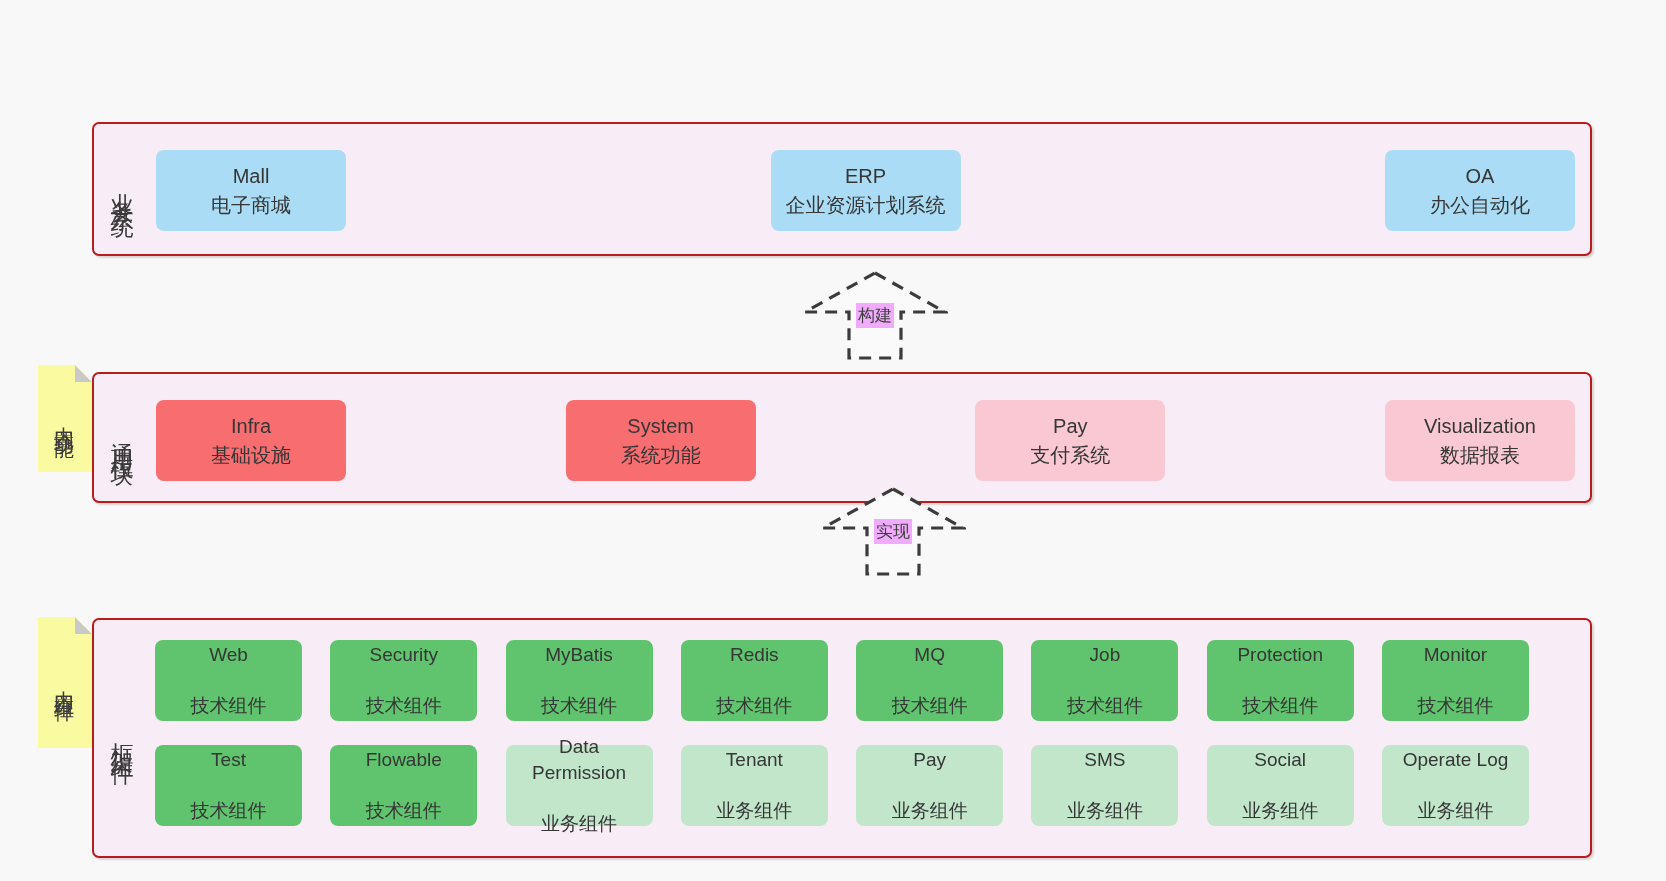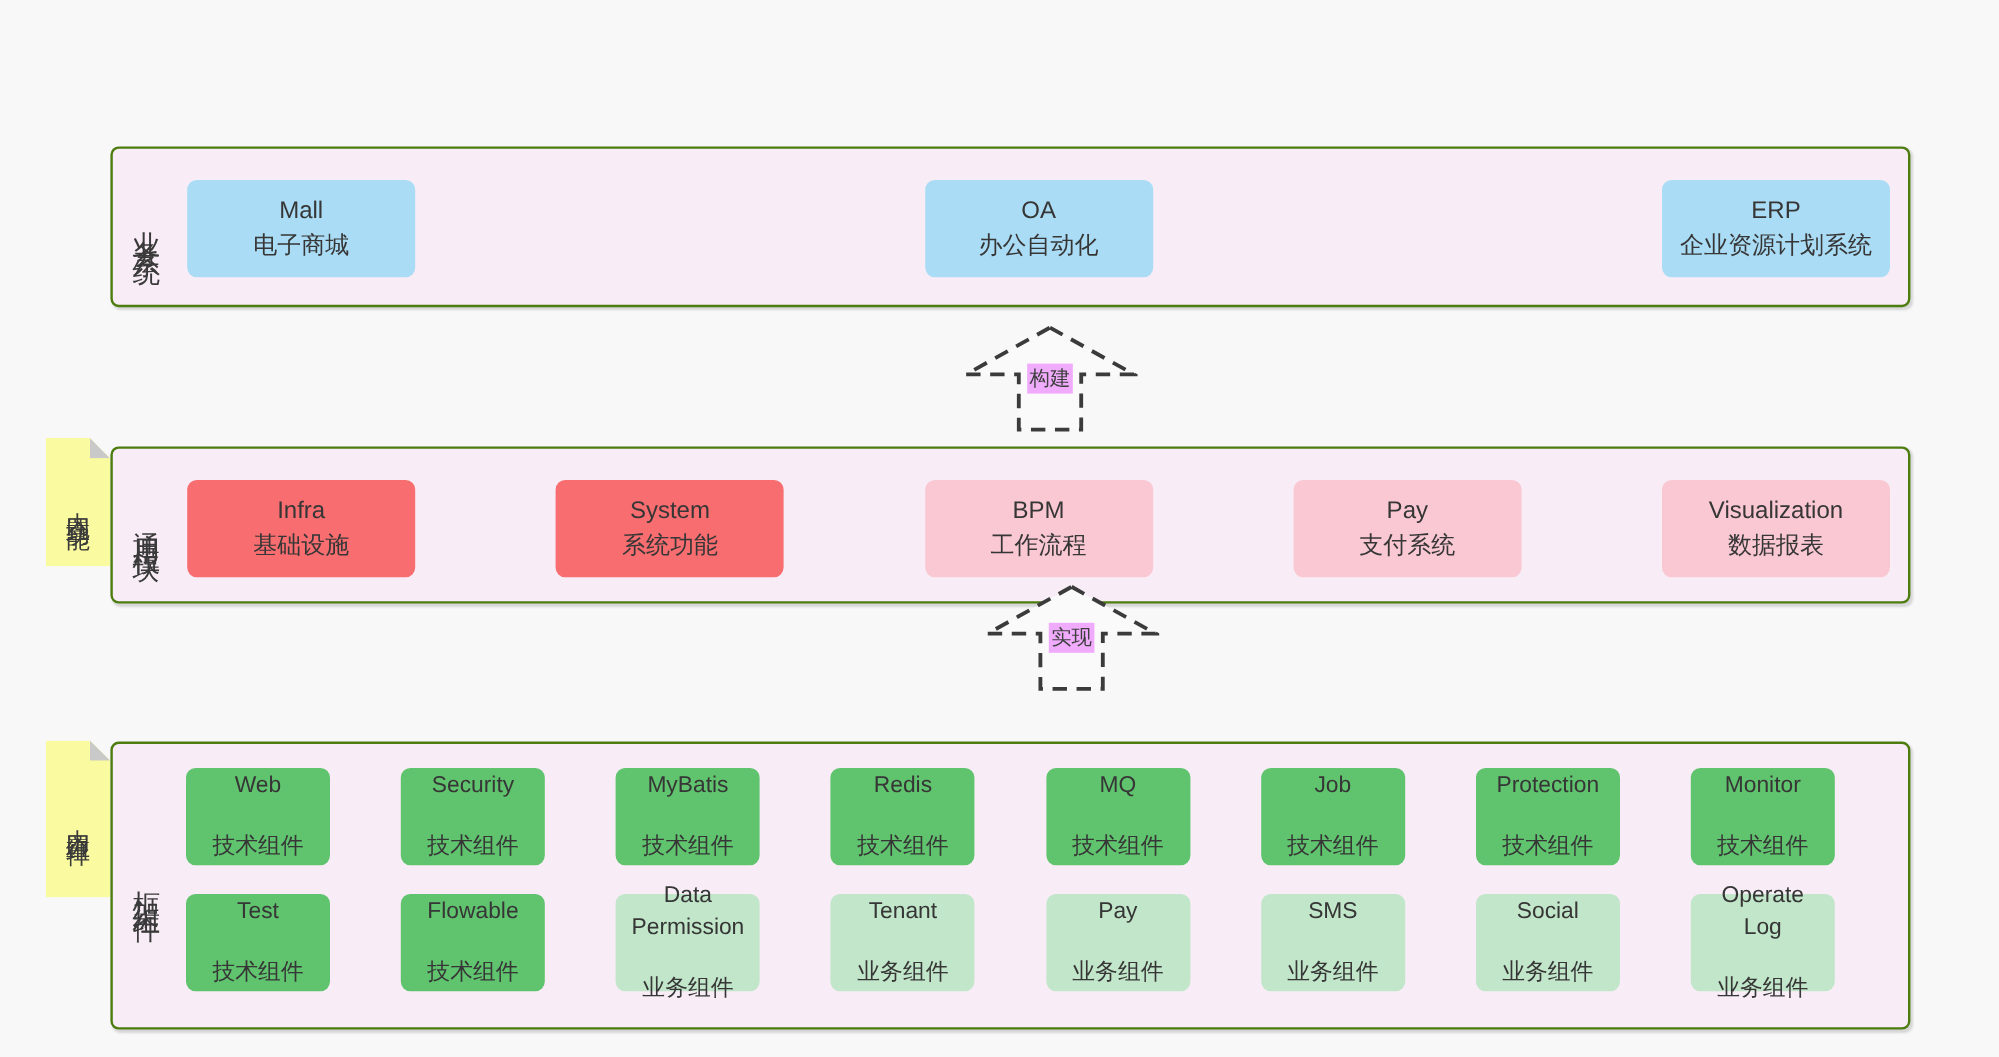--- a/index.html
+++ b/index.html
@@ -7,21 +7,21 @@
     width:1666px; height:881px; position:relative; overflow:hidden;
     background:#f8f8f8;
     font-family:"Liberation Sans","DejaVu Sans",sans-serif;
     color:#3a3a3a;
   }
 
   
   .container {
     position:absolute; left:92px; width:1500px;
     background:#f8edf6;
-    border:2px solid #4d7c0f; border-radius:7px;
+    border:2px solid #b91c1c; border-radius:7px;
     box-shadow:2px 2px 2px rgba(0,0,0,0.14);
     box-sizing:border-box;
   }
   .c1 { top:122px; height:134px; }
   .c2 { top:372px; height:131px; }
   .c3 { top:618px; height:240px; }
 
   .vlabel {
     position:absolute; left:6px; top:0; bottom:0; width:46px;
     display:flex; align-items:center; justify-content:center;
@@ -37,21 +37,21 @@
   .strip.wide  { left:62px; right:15px; top:26px; height:81px; }
   .strip.row1  { left:61px; right:61px; top:20px;  height:81px; }
   .strip.row2  { left:61px; right:61px; top:125px; height:81px; }
 
   .box {
     height:81px; border-radius:8px; box-sizing:border-box;
     display:flex; flex-direction:column; align-items:center; justify-content:center;
     text-align:center; padding:0 10px; line-height:1.42; font-size:20px; color:#363636;
   }
   .strip.wide .box { width:190px; }
-  .strip.row1 .box, .strip.row2 .box { width:120px; font-size:19px; line-height:1.38;gap:24px; }
+  .strip.row1 .box, .strip.row2 .box { width:147px; font-size:19px; line-height:1.38;gap:24px; }
 
   .blue   { background:#aadcf5; }
   .red    { background:#f76d70; }
   .pink   { background:#fac8d3; }
   .green  { background:#60c36e; }
   .lgreen { background:#c1e6c9; }
 
   
   .note {
     position:absolute; left:38px; width:54px; background:#fafaa0;
@@ -94,26 +94,26 @@
 <div class="container c1">
   <div class="vlabel">
     <span>业务系统</span>
   </div>
   <div class="strip wide">
     <div class="box blue">
       <span>Mall</span>
       <span>电子商城</span>
     </div>
     <div class="box blue">
+      <span>ERP</span>
+      <span>企业资源计划系统</span>
+    </div>
+    <div class="box blue">
       <span>OA</span>
       <span>办公自动化</span>
-    </div>
-    <div class="box blue">
-      <span>ERP</span>
-      <span>企业资源计划系统</span>
     </div>
   </div>
 </div>
 
 <div class="arrow arrow1">
   <svg width="146" height="92" viewBox="0 0 146 92">
     <polygon points="73,3 143,42 99,42 99,88 47,88 47,42 3,42" fill="#fafafa" stroke="#3b3b3b" stroke-width="3.2" stroke-dasharray="12 8" stroke-linejoin="miter"></polygon>
   </svg>
   <div class="alabel">构建</div>
 </div>
@@ -125,24 +125,20 @@
   <div class="strip wide">
     <div class="box red">
       <span>Infra</span>
       <span>基础设施</span>
     </div>
     <div class="box red">
       <span>System</span>
       <span>系统功能</span>
     </div>
     <div class="box pink">
-      <span>BPM</span>
-      <span>工作流程</span>
-    </div>
-    <div class="box pink">
       <span>Pay</span>
       <span>支付系统</span>
     </div>
     <div class="box pink">
       <span>Visualization</span>
       <span>数据报表</span>
     </div>
   </div>
 </div>
 

